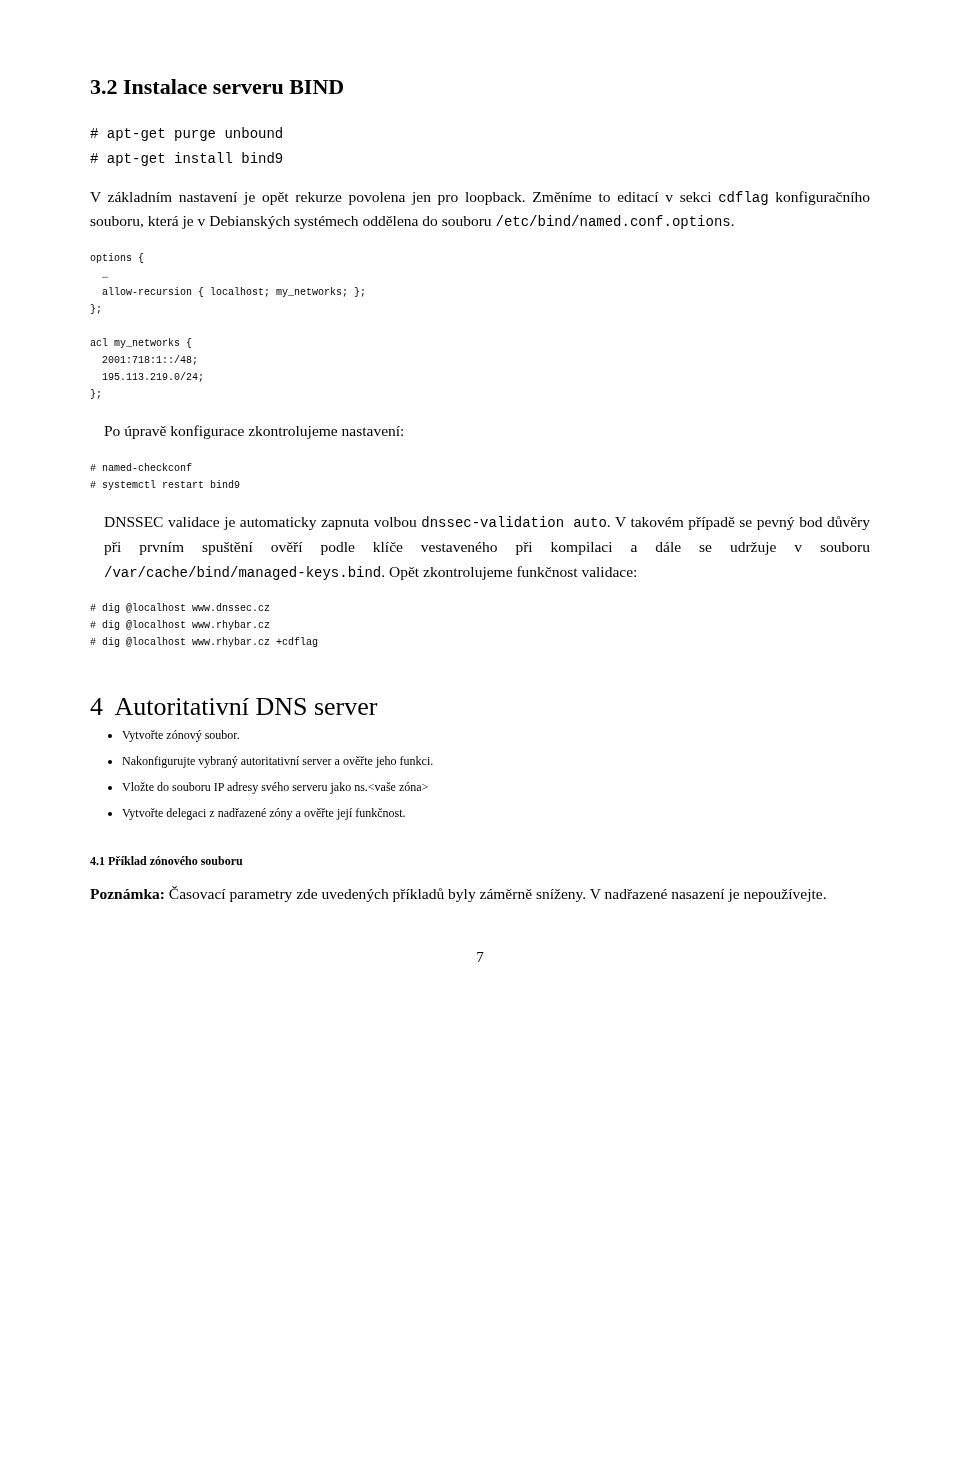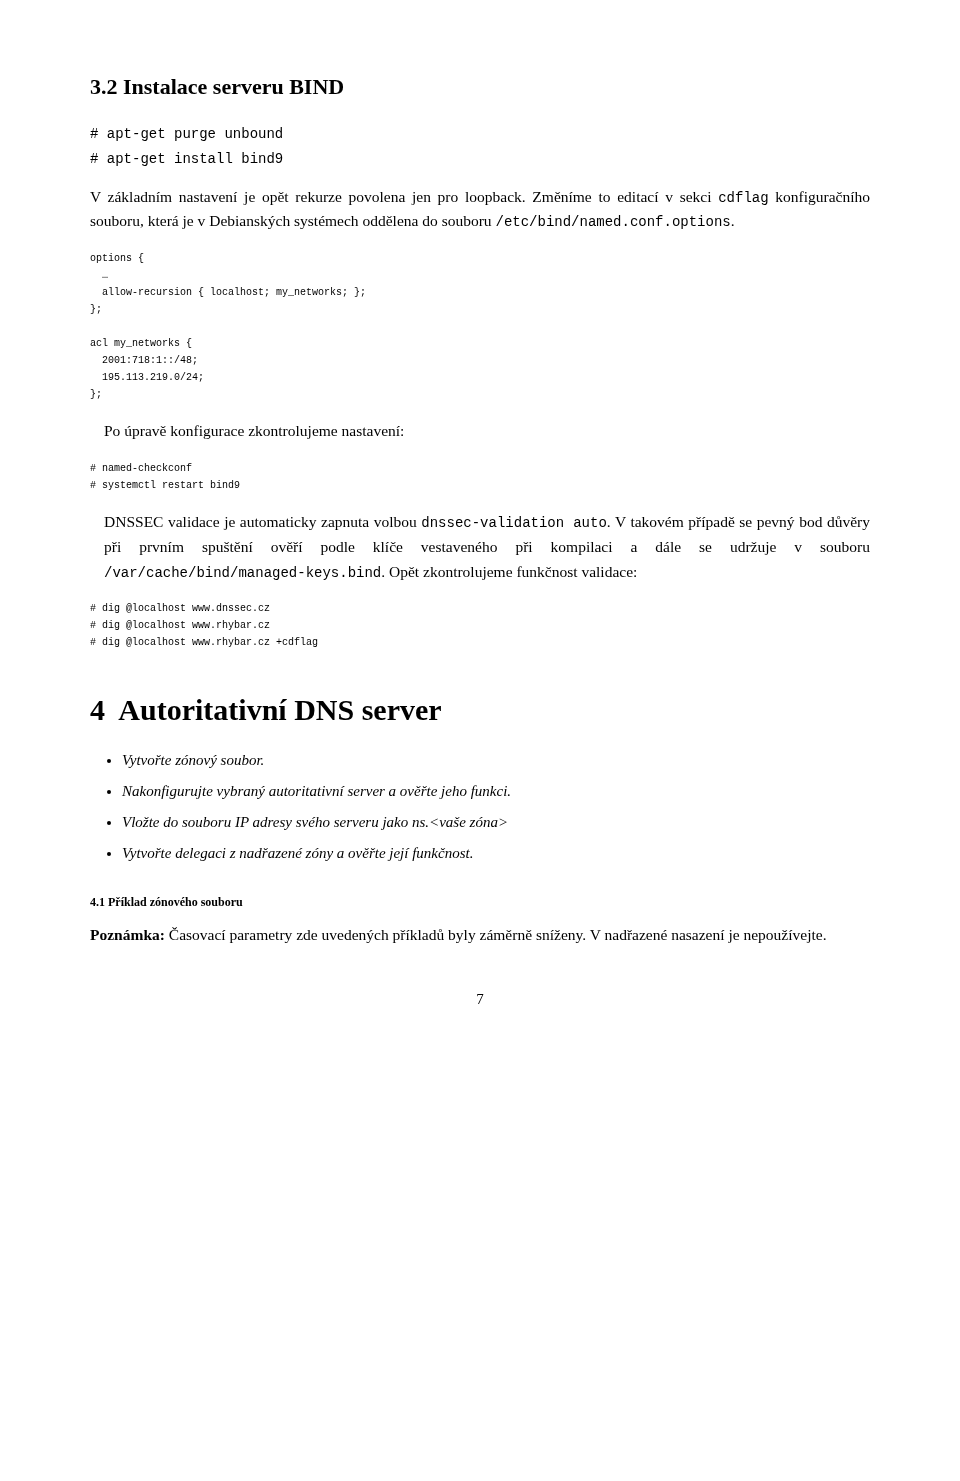--- a/index.html
+++ b/index.html
@@ -41,44 +41,42 @@
       white-space: pre;
       display: block;
     }
 
     .inline-code {
       font-family: "Courier New", Courier, monospace;
       font-size: 14px;
     }
 
     .section-4-heading {
-      font-size: 30px;
-      font-weight: bold;
+      font-size: 26px;
+      font-weight: normal;
       margin-top: 36px;
-      margin-bottom: 16px;
     }
 
     .sub-section-heading {
       font-size: 12px;
       font-weight: bold;
       margin-top: 28px;
       margin-bottom: 12px;
     }
 
     ul.bullet-list {
       margin-left: 32px;
       margin-bottom: 14px;
     }
 
     ul.bullet-list li {
-      font-size: 15px;
+      font-size: 12px;
       line-height: 1.65;
       margin-bottom: 6px;
       text-align: justify;
-      font-style: italic;
     }
 
     .page-number {
       text-align: center;
       margin-top: 40px;
       font-size: 15px;
     }
 
     .bold {
       font-weight: bold;

